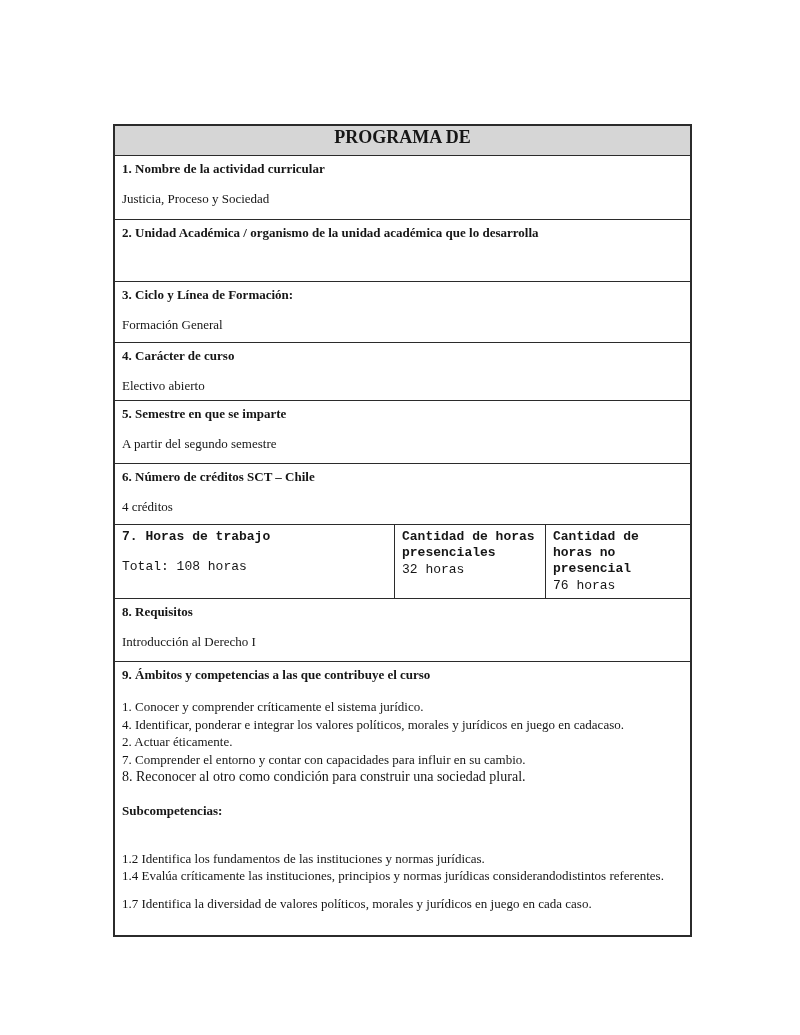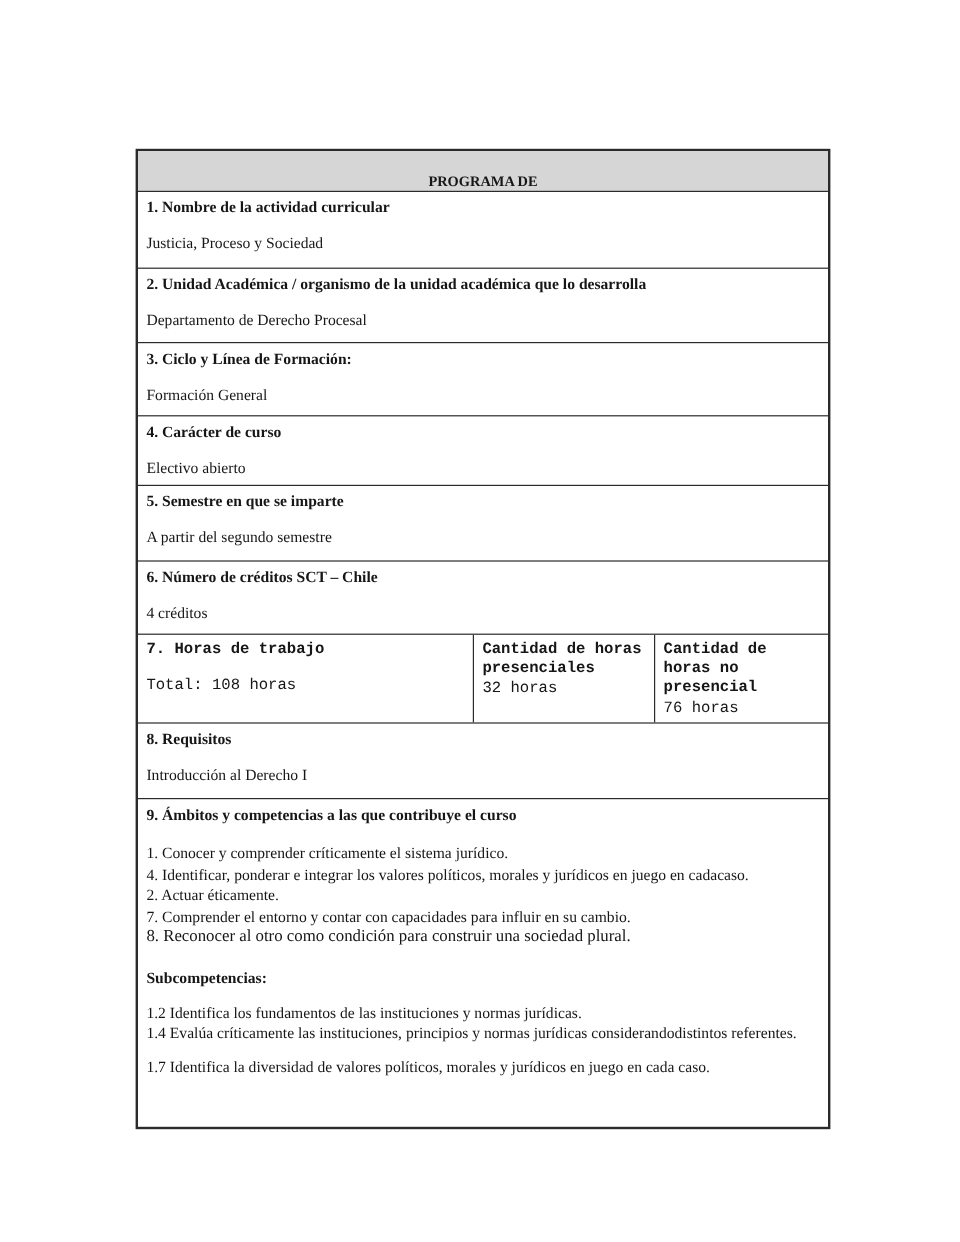--- a/index.html
+++ b/index.html
@@ -22,24 +22,24 @@
     top: 124px;
     width: 579px;
     border: 2px solid #2b2b2b;
     box-sizing: border-box;
     background: #ffffff;
   }
   .thead {
     background: #d6d6d6;
     text-align: center;
     font-weight: bold;
-    font-size: 12px;
+    font-size: 18px;
     line-height: 15px;
     min-height: 30px;
-    padding-top: 18px;
+    padding-top: 4px;
     box-sizing: border-box;
     border-bottom: 1px solid #2b2b2b;
   }
   .row {
     box-sizing: border-box;
     border-bottom: 1px solid #2b2b2b;
     padding: 4px 7px 4px 7px;
     font-size: 13px;
     line-height: 17px;
   }
@@ -65,41 +65,40 @@
   }
   .hcell.c1 { width: 279px; }
   .hcell.c2 { width: 151px; border-left: 1px solid #2b2b2b; }
   .hcell.c3 { flex: 1; border-left: 1px solid #2b2b2b; }
   .hcell.c1 .label { margin-bottom: 13px; }
   .hcell .label { line-height: 16px; }
   .competencias { min-height: 273px; padding-bottom: 10px; }
   .competencias .label.main { margin-bottom: 15px; }
   .competencias .li { line-height: 17.5px; }
   .competencias .li.big { font-size: 14px; }
-  .competencias .label.sub { margin-top: 16px; margin-bottom: 12px; }
+  .competencias .label.sub { margin-top: 16px; margin-bottom: 31px; }
   .competencias .li.gap-top { margin-top: 10px; }
 </style>
 </head>
 <body>
 
 <div class="page">
   <div class="course-table">
 
     <div class="thead">
       <div>PROGRAMA DE</div>
     </div>
 
     <div class="row simple h-r1">
       <div class="label">1. Nombre de la actividad curricular</div>
       <div class="value">Justicia, Proceso y Sociedad</div>
     </div>
 
     <div class="row simple h-r2">
       <div class="label">2. Unidad Académica / organismo de la unidad académica que lo desarrolla</div>
-      <div class="value">Departamento de Derecho Procesal</div>
     </div>
 
     <div class="row simple h-r3">
       <div class="label">3. Ciclo y Línea de Formación:</div>
       <div class="value">Formación General</div>
     </div>
 
     <div class="row simple h-r4">
       <div class="label">4. Carácter de curso</div>
       <div class="value">Electivo abierto</div>

